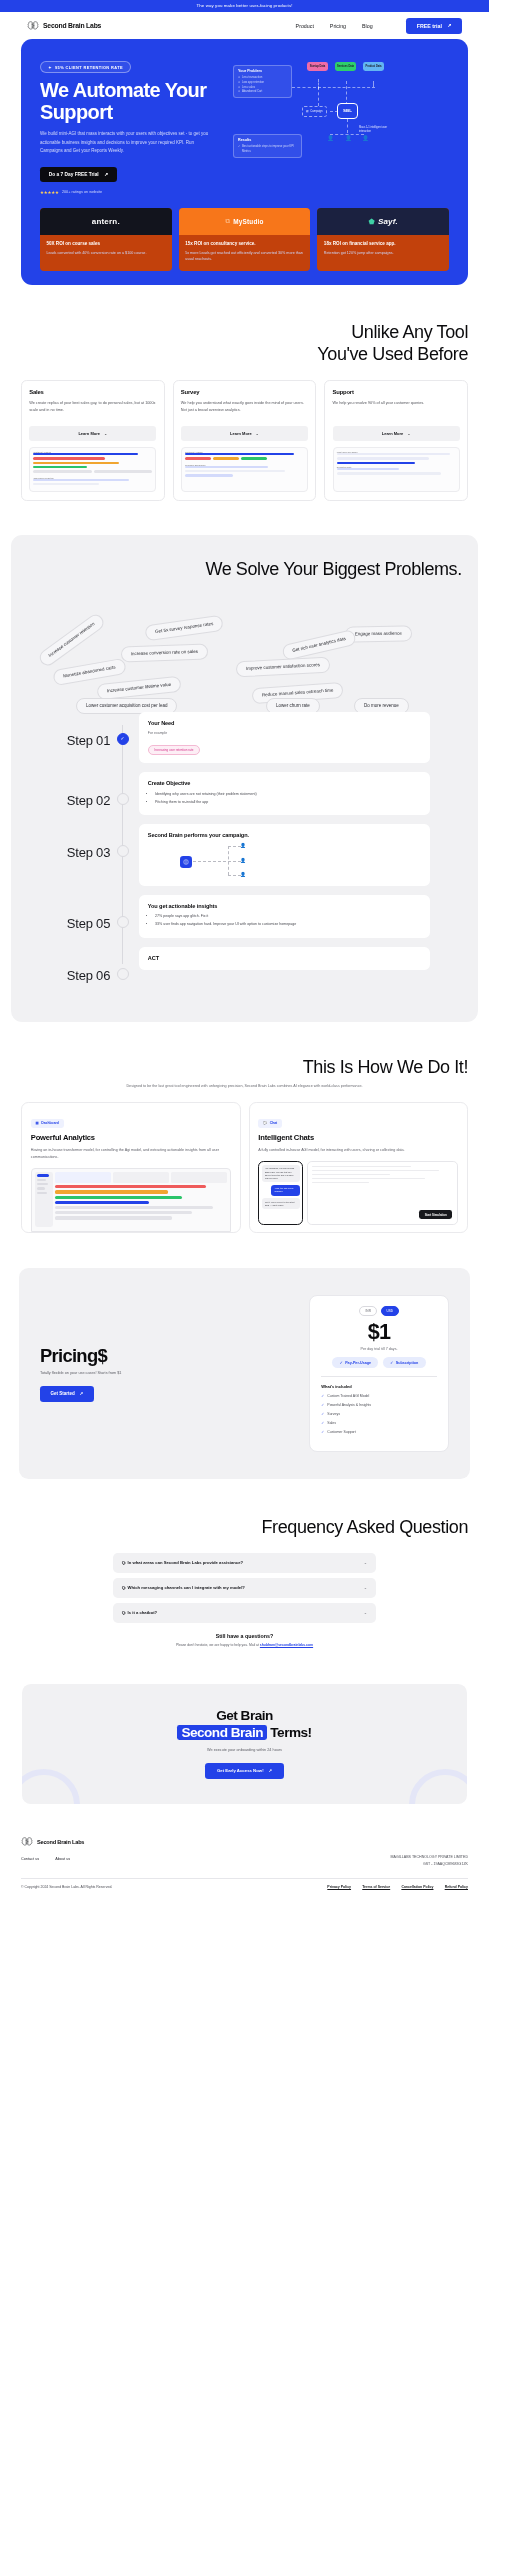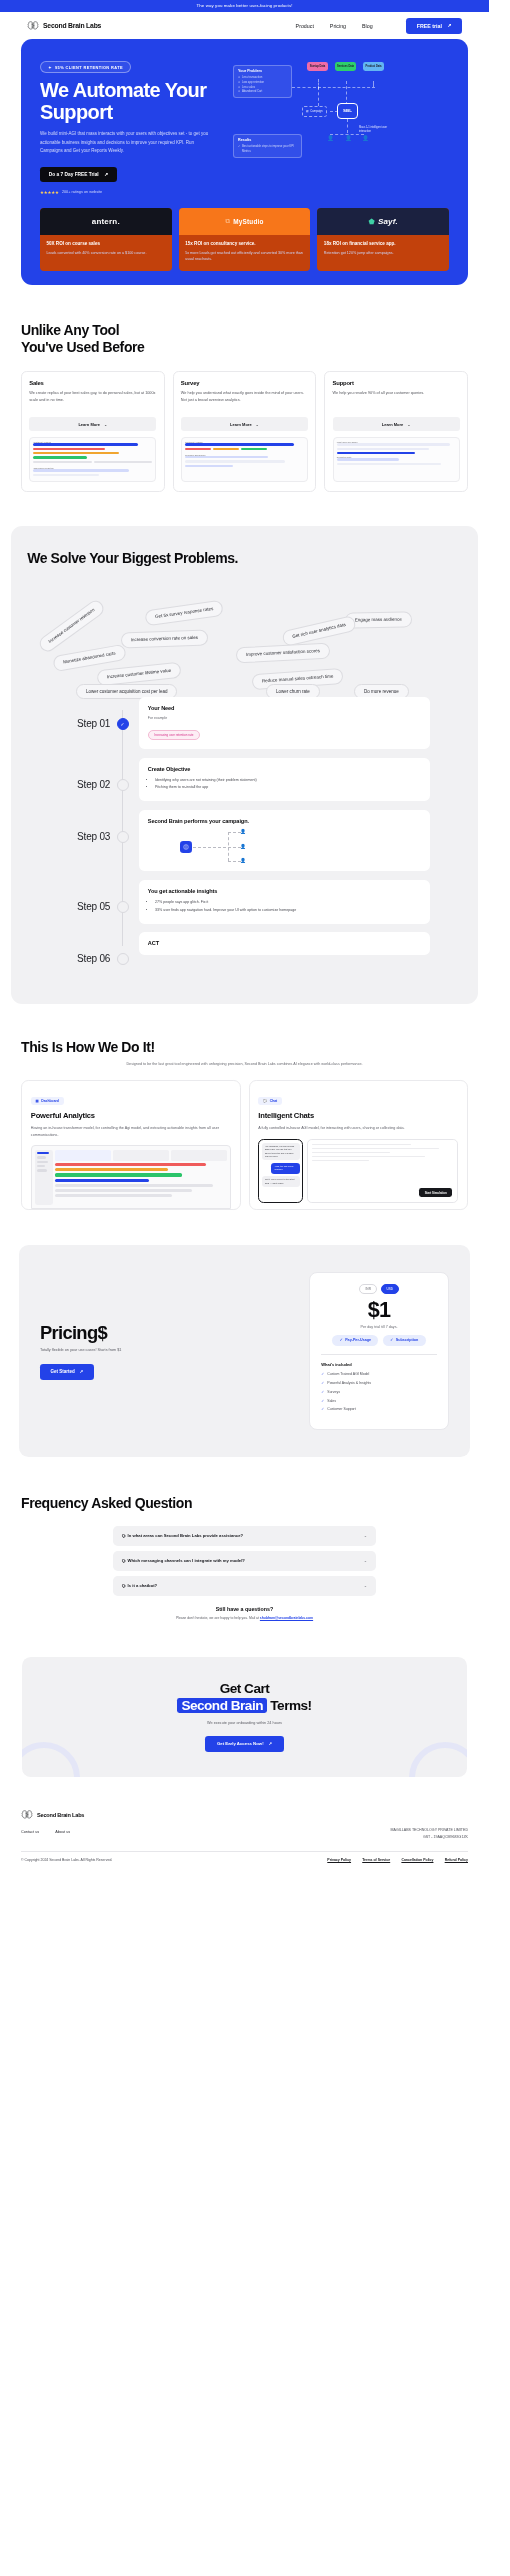--- a/index.html
+++ b/index.html
@@ -173,21 +173,21 @@
   .logo-txt { font-size: 8px; font-weight: 700; color: #fff; letter-spacing: 0.2px; }
   .logo-txt.small { font-size: 6.4px; font-weight: 600; }
   .logo-row { display:flex; align-items:center; gap:3.2px; }
   .stat-body { padding: 6.4px 6.4px 8px; }
   .stat-h { font-size: 4.6px; font-weight: 700; color: #fff; margin-bottom: 4px; }
   .stat-p { font-size: 3.7px; color: #cdd7fb; line-height: 1.7; }
 
   
   .sec { padding: 0 21px; }
   .h2 {
-    font-size: 14px; font-weight: 700; text-align: left;
+    font-size: 18px; font-weight: 400; text-align: right;
     letter-spacing: -0.4px; line-height: 1.2;
   }
   .unlike { padding-top: 37px; }
   .unlike .h2 { margin-bottom: 15px; }
   .tri { display: flex; gap: 8px; }
   .tcard {
     flex: 1;
     border: 0.8px solid #e9e9ec;
     border-radius: 5.6px;
     padding: 8px 7.2px 8.8px;
@@ -239,21 +239,21 @@
     padding: 4.4px 8.8px;
     white-space: nowrap;
   }
 
   
   .steps { position: relative; padding: 4.8px 0 0; }
   .steps-rail { position: absolute; left: 95px; top: 17.6px; bottom: 19px; width: 0.8px; background: #d9d9de; }
   .step { display: flex; align-items: flex-start; margin-bottom: 8.8px; position: relative; }
   .step-label {
     width: 83px; flex: none; text-align: right;
-    font-size: 10px; color: #1b1c21; letter-spacing: -0.2px;
+    font-size: 13px; color: #1b1c21; letter-spacing: -0.2px;
     padding-top: 21px;
   }
   .step-dot {
     width: 12px; height: 12px; border-radius: 50%;
     border: 0.8px solid #d9d9de; background: #f1f1f3;
     margin: 21px 0 0 6.4px; flex: none; z-index: 2;
     display: flex; align-items: center; justify-content: center;
   }
   .step-dot.active { background: #2342e8; border-color: #2342e8; color: #fff; font-size: 4.8px; }
   .step-card {
@@ -861,21 +861,21 @@
         <span>Please don't hesitate, we are happy to help you. Mail at </span><a href="#">shubham@secondbrainlabs.com</a>
       </p>
     </div>
   </div>
 
   <div class="cta-outer">
     <div class="cta">
       <div class="swoosh l"></div>
       <div class="swoosh r"></div>
       <h2>
-        <div>Get Cart</div>
+        <div>Get Brain</div>
         <div><span class="hl">Second Brain</span> <span>Terms!</span></div>
       </h2>
       <p>We execute your onboarding within 24 hours</p>
       <button class="cta-btn">
         <span>Get Early Access Now!</span>
         <span>↗</span>
       </button>
     </div>
   </div>
 

